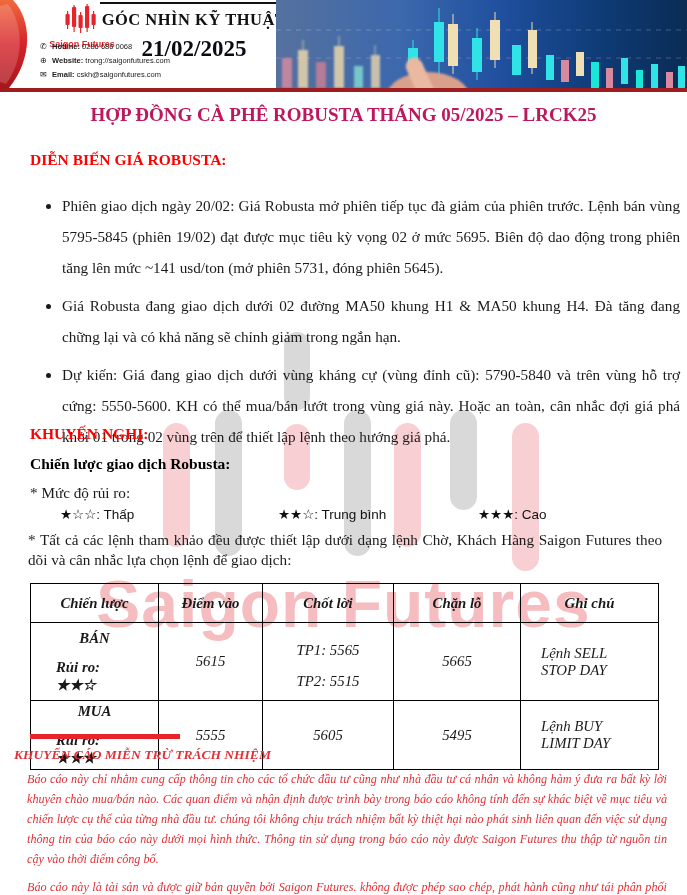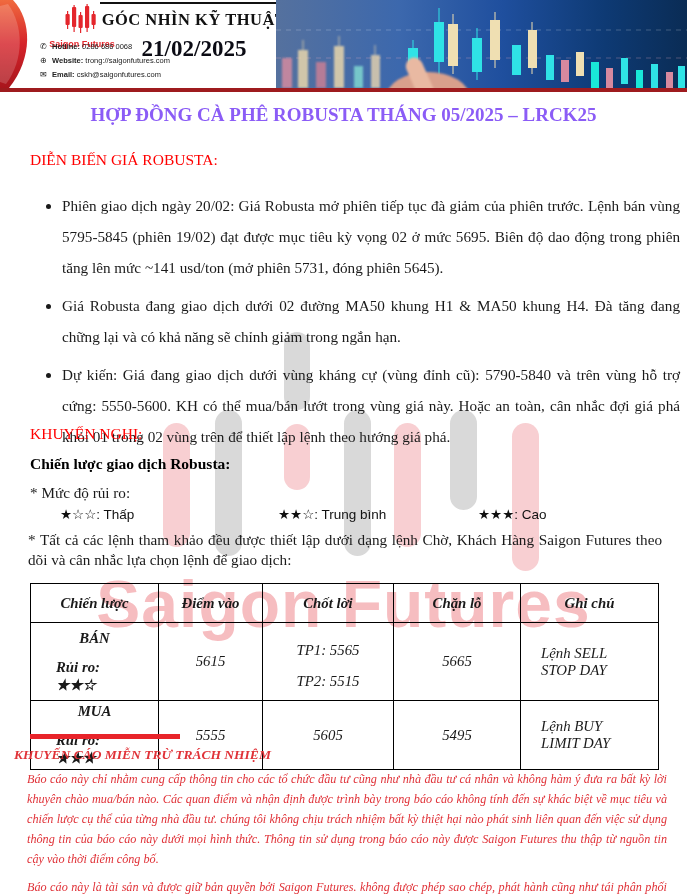--- a/index.html
+++ b/index.html
@@ -21,22 +21,22 @@
   .hdr-img{position:absolute;left:276px;top:0;}
   .hdr-redline{position:absolute;top:88px;left:0;width:687px;height:4px;background:#9e1b1e;z-index:3;}
   
   .wm-bar{position:absolute;border-radius:14px;z-index:0;}
   .wm-text{position:absolute;top:566px;left:0;width:687px;text-align:center;z-index:0;
            font-family:"Liberation Sans",sans-serif;font-weight:bold;font-size:66px;
            color:#f6b6ba;letter-spacing:1px;opacity:.9;white-space:nowrap;}
   
   .content{position:relative;z-index:1;}
   .doc-title{position:absolute;top:104px;left:0;width:687px;text-align:center;
-             font-weight:bold;font-size:19px;color:#8b5cf6;}
-  .sec-head{position:absolute;left:30px;font-weight:normal;font-size:15.5px;color:#f00;}
+             font-weight:bold;font-size:19px;color:#be185d;}
+  .sec-head{position:absolute;left:30px;font-weight:bold;font-size:15.5px;color:#f00;}
   .sec-head.s1{top:151px;}
   .sec-head.s2{top:425px;}
   .bullets{position:absolute;top:190px;left:42px;width:618px;margin:0;padding:0 0 0 20px;
            font-size:15.2px;line-height:31px;text-align:justify;}
   .bullets li{margin-bottom:7px;}
   .strategy-title{position:absolute;top:455px;left:30px;font-weight:bold;font-size:15.5px;color:#000;}
   .risk-label{position:absolute;top:484px;left:30px;font-size:15.2px;}
   .risk-row{position:absolute;top:506px;left:0;width:687px;
             font-family:"Liberation Sans",sans-serif;font-size:13.5px;color:#111;}
   .risk-item{position:absolute;white-space:nowrap;}

